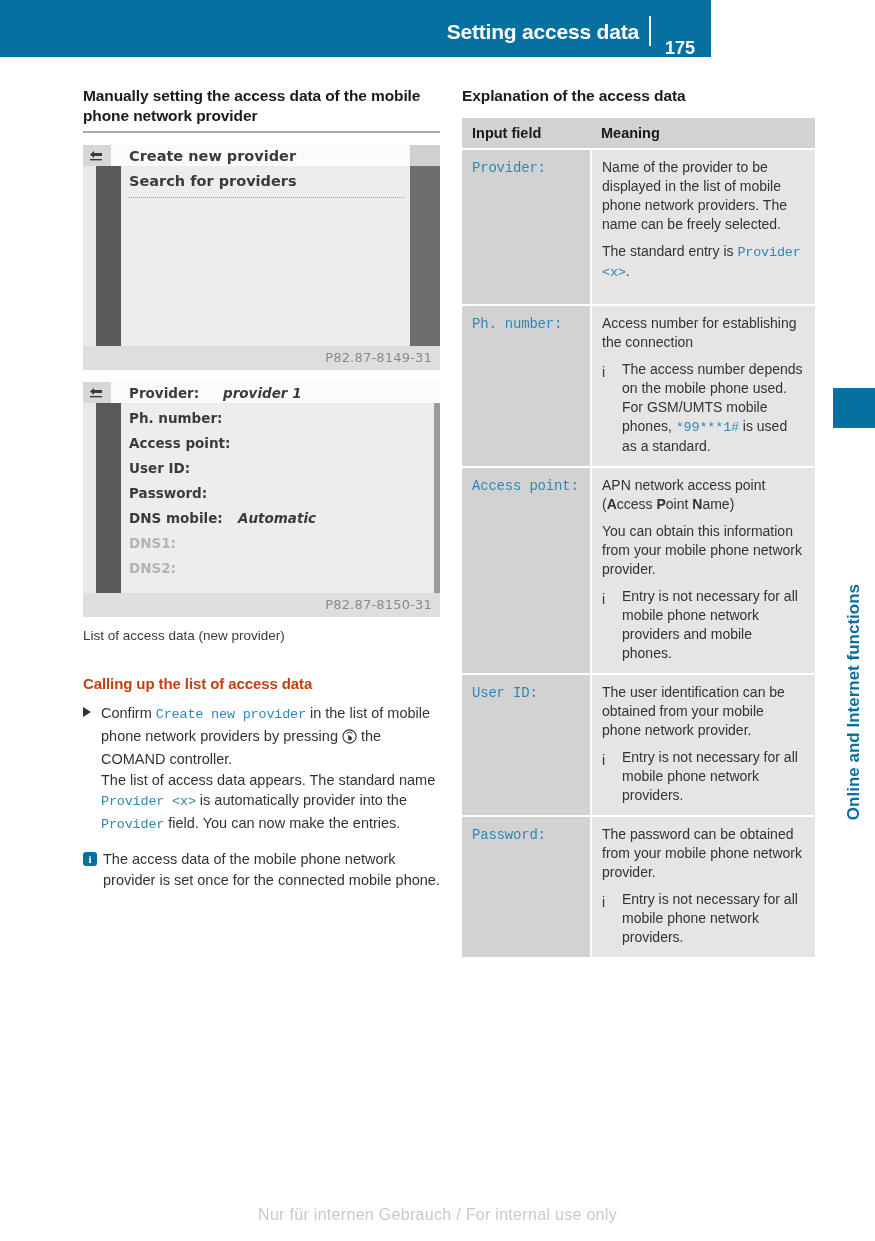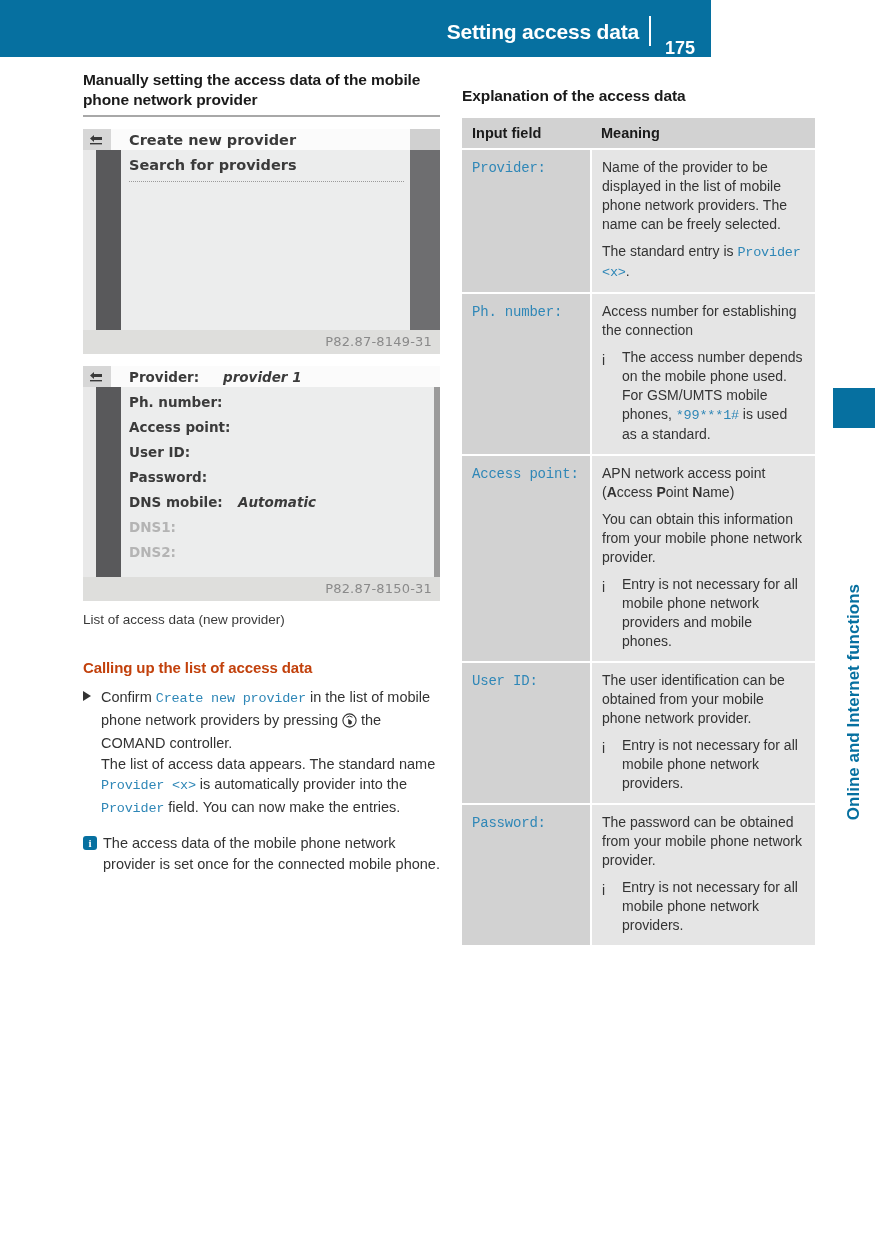--- a/index.html
+++ b/index.html
@@ -51,21 +51,21 @@
     writing-mode: vertical-rl;
     transform: rotate(180deg);
     color: #0670a0;
     font-size: 17px; font-weight: bold;
     white-space: nowrap;
     letter-spacing: 0px;
   }
 
   
   .col-left {
-    position: absolute; left: 83px; top: 70px;
+    position: absolute; left: 83px; top: 86px;
     width: 357px;
   }
   .col-right {
     position: absolute; left: 462px; top: 86px;
     width: 353px;
   }
 
   h2.sec-title {
     margin: 0;
     font-size: 15.5px; font-weight: bold;
@@ -232,21 +232,21 @@
     border-bottom: 2px solid #ffffff;
   }
   table.tbl td.k {
     background: #d2d2d2;
     width: 129px;
     border-right: 2px solid #ffffff;
   }
   table.tbl td.v { background: #e5e5e5; }
   table.tbl td.k .mono { color: #2f87b7; font-size: 14px; }
   .v p { margin: 0 0 8px 0; }
-  .v p:last-child { margin-bottom: 0; }
+  .v p:last-child { margin-bottom: 12px; }
   .v .note-in {
     position: relative;
     padding-left: 20px;
     margin-top: 8px;
   }
   .v .note-in .ico {
     position: absolute; left: 0; top: 3px;
   }
 
   
@@ -418,14 +418,15 @@
             <div class="note-in">
               <span class="ico">i</span><span>Entry is not necessary for all mobile phone network providers.</span>
             </div>
           </td>
         </tr>
       </tbody>
     </table>
 
   </div>
 
+  <div class="footer">Nur für internen Gebrauch / For internal use only</div>
 
 </div>
 
 </body></html>

